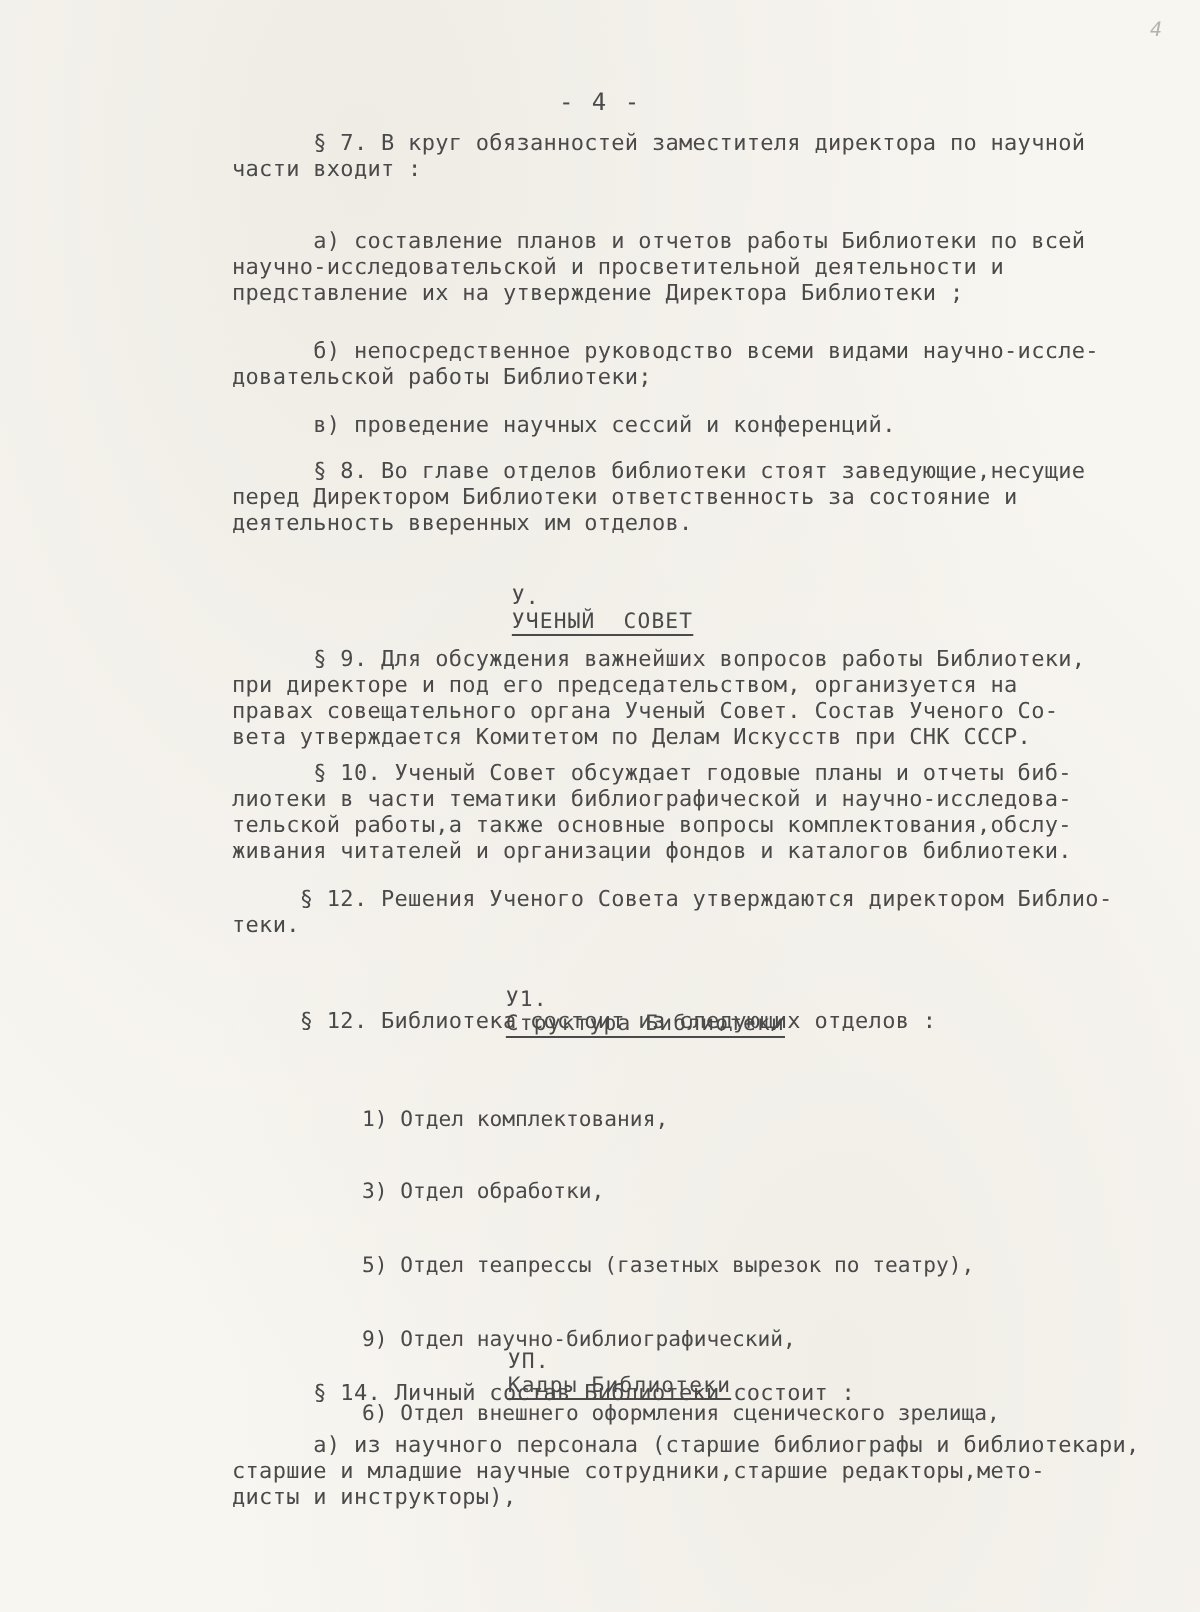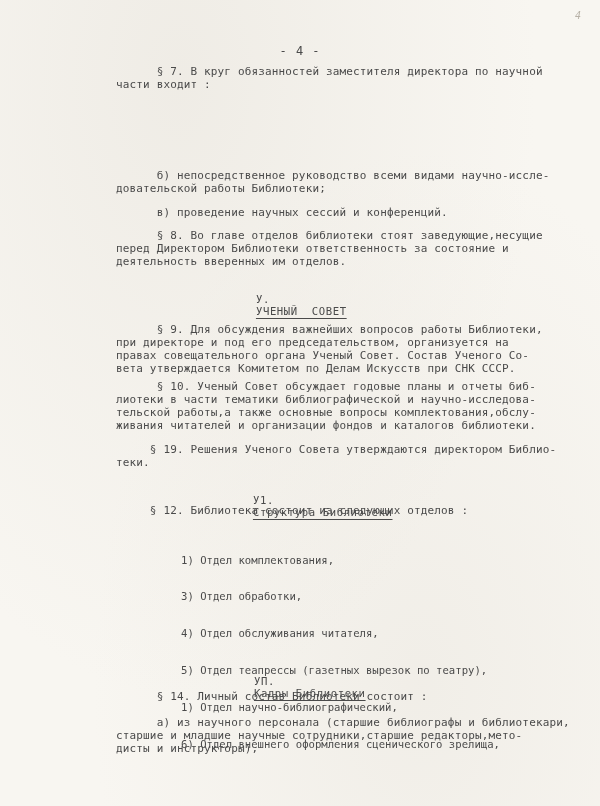--- a/index.html
+++ b/index.html
@@ -40,56 +40,58 @@
 </style>
 </head>
 <body>
 
 <div class="page">
   <div class="corner-mark">4</div>
   <div class="page-number">- 4 -</div>
 
   <div class="block" style="top:65px">      § 7. В круг обязанностей заместителя директора по научной
 части входит :</div>
+  <div class="block" style="top:114px">      а) составление планов и отчетов работы Библиотеки по всей
+научно-исследовательской и просветительной деятельности и
+представление их на утверждение Директора Библиотеки ;</div>
   <div class="block" style="top:206px">      в) проведение научных сессий и конференций.</div>
   <div class="block" style="top:169px">      б) непосредственное руководство всеми видами научно-иссле-
 довательской работы Библиотеки;</div>
   <div class="block" style="top:229px">      § 8. Во главе отделов библиотеки стоят заведующие,несущие
 перед Директором Библиотеки ответственность за состояние и
 деятельность вверенных им отделов.</div>
 
   <div class="heading" style="left:228px; top:281px">
     <span>У.</span>
     <span class="ul">УЧЕНЫЙ  СОВЕТ</span>
   </div>
 
   <div class="block" style="top:323px">      § 9. Для обсуждения важнейших вопросов работы Библиотеки,
 при директоре и под его председательством, организуется на
 правах совещательного органа Ученый Совет. Состав Ученого Со-
 вета утверждается Комитетом по Делам Искусств при СНК СССР.</div>
   <div class="block" style="top:380px">      § 10. Ученый Совет обсуждает годовые планы и отчеты биб-
 лиотеки в части тематики библиографической и научно-исследова-
 тельской работы,а также основные вопросы комплектования,обслу-
 живания читателей и организации фондов и каталогов библиотеки.</div>
-  <div class="block" style="top:443px">     § 19. Решения Ученого Совета утверждаются директором Библио-
+  <div class="block" style="top:443px">     § 12. Решения Ученого Совета утверждаются директором Библио-
 теки.</div>
 
   <div class="heading" style="left:225px; top:482px">
     <span>У1.</span>
     <span class="ul">Структура Библиотеки</span>
   </div>
 
   <div class="block" style="top:504px">     § 12. Библиотека состоит из следующих отделов :</div>
 
   <div class="list" style="top:529px">
     <div>1) Отдел комплектования,</div>
     <div>3) Отдел обработки,</div>
-    <div>4) Отдел обслуживания читателя,</div>
     <div>5) Отдел теапрессы (газетных вырезок по театру),</div>
-    <div>1) Отдел научно-библиографический,</div>
+    <div>9) Отдел научно-библиографический,</div>
     <div>6) Отдел внешнего оформления сценического зрелища,</div>
     
   </div>
 
 
   <div class="heading" style="left:226px; top:663px">
     <span>УП.</span>
     <span class="ul">Кадры Библиотеки</span>
   </div>
 

